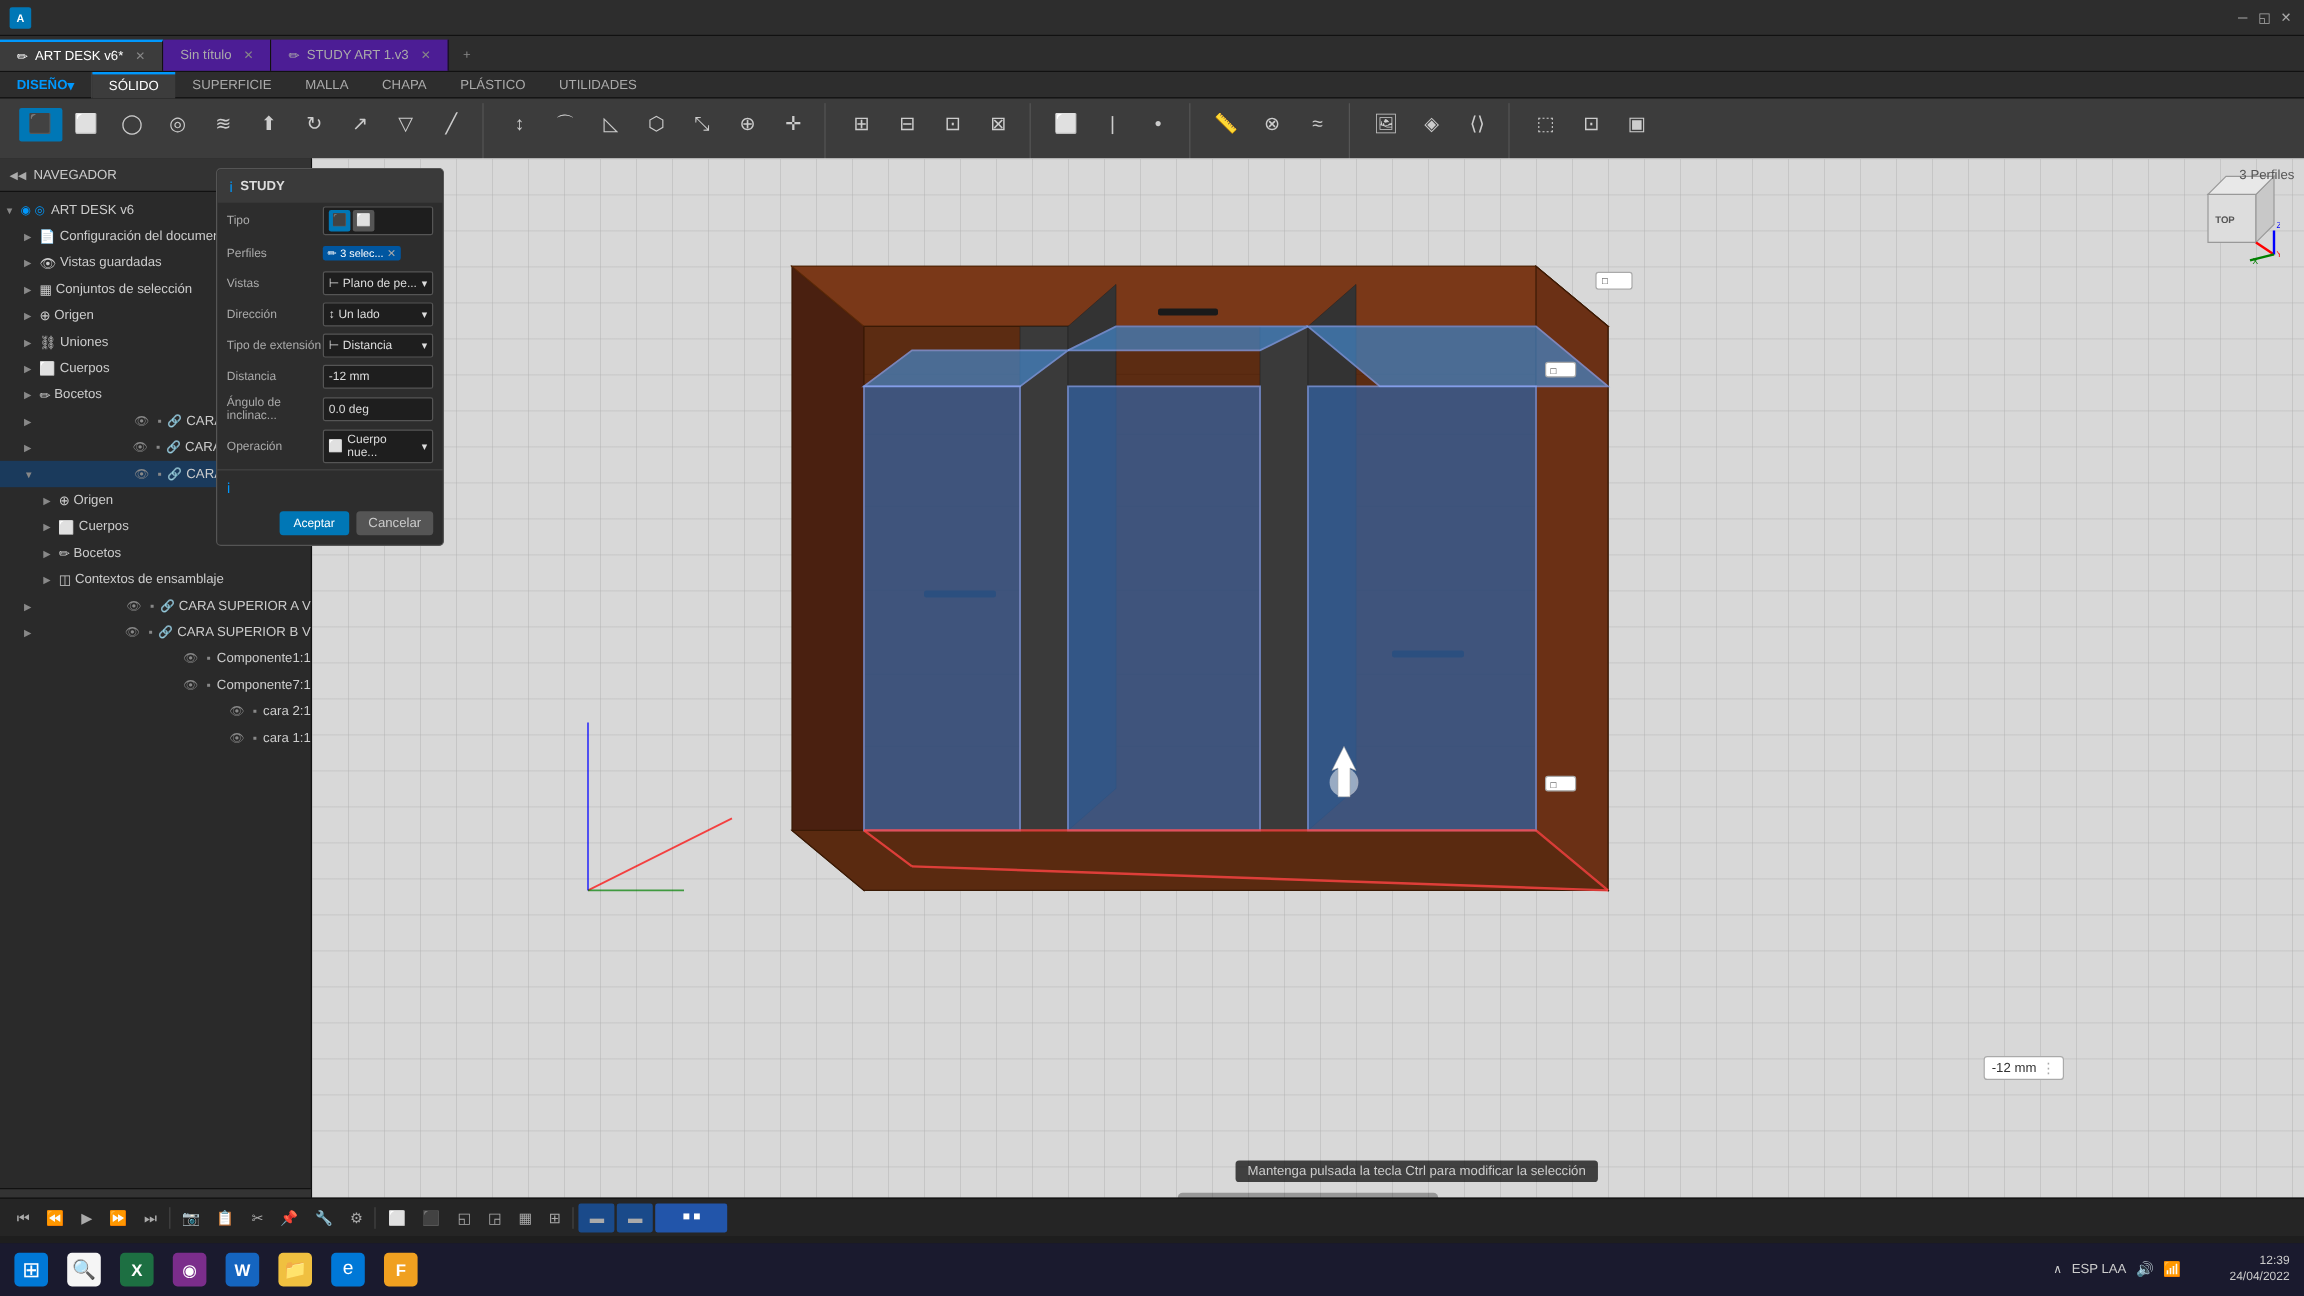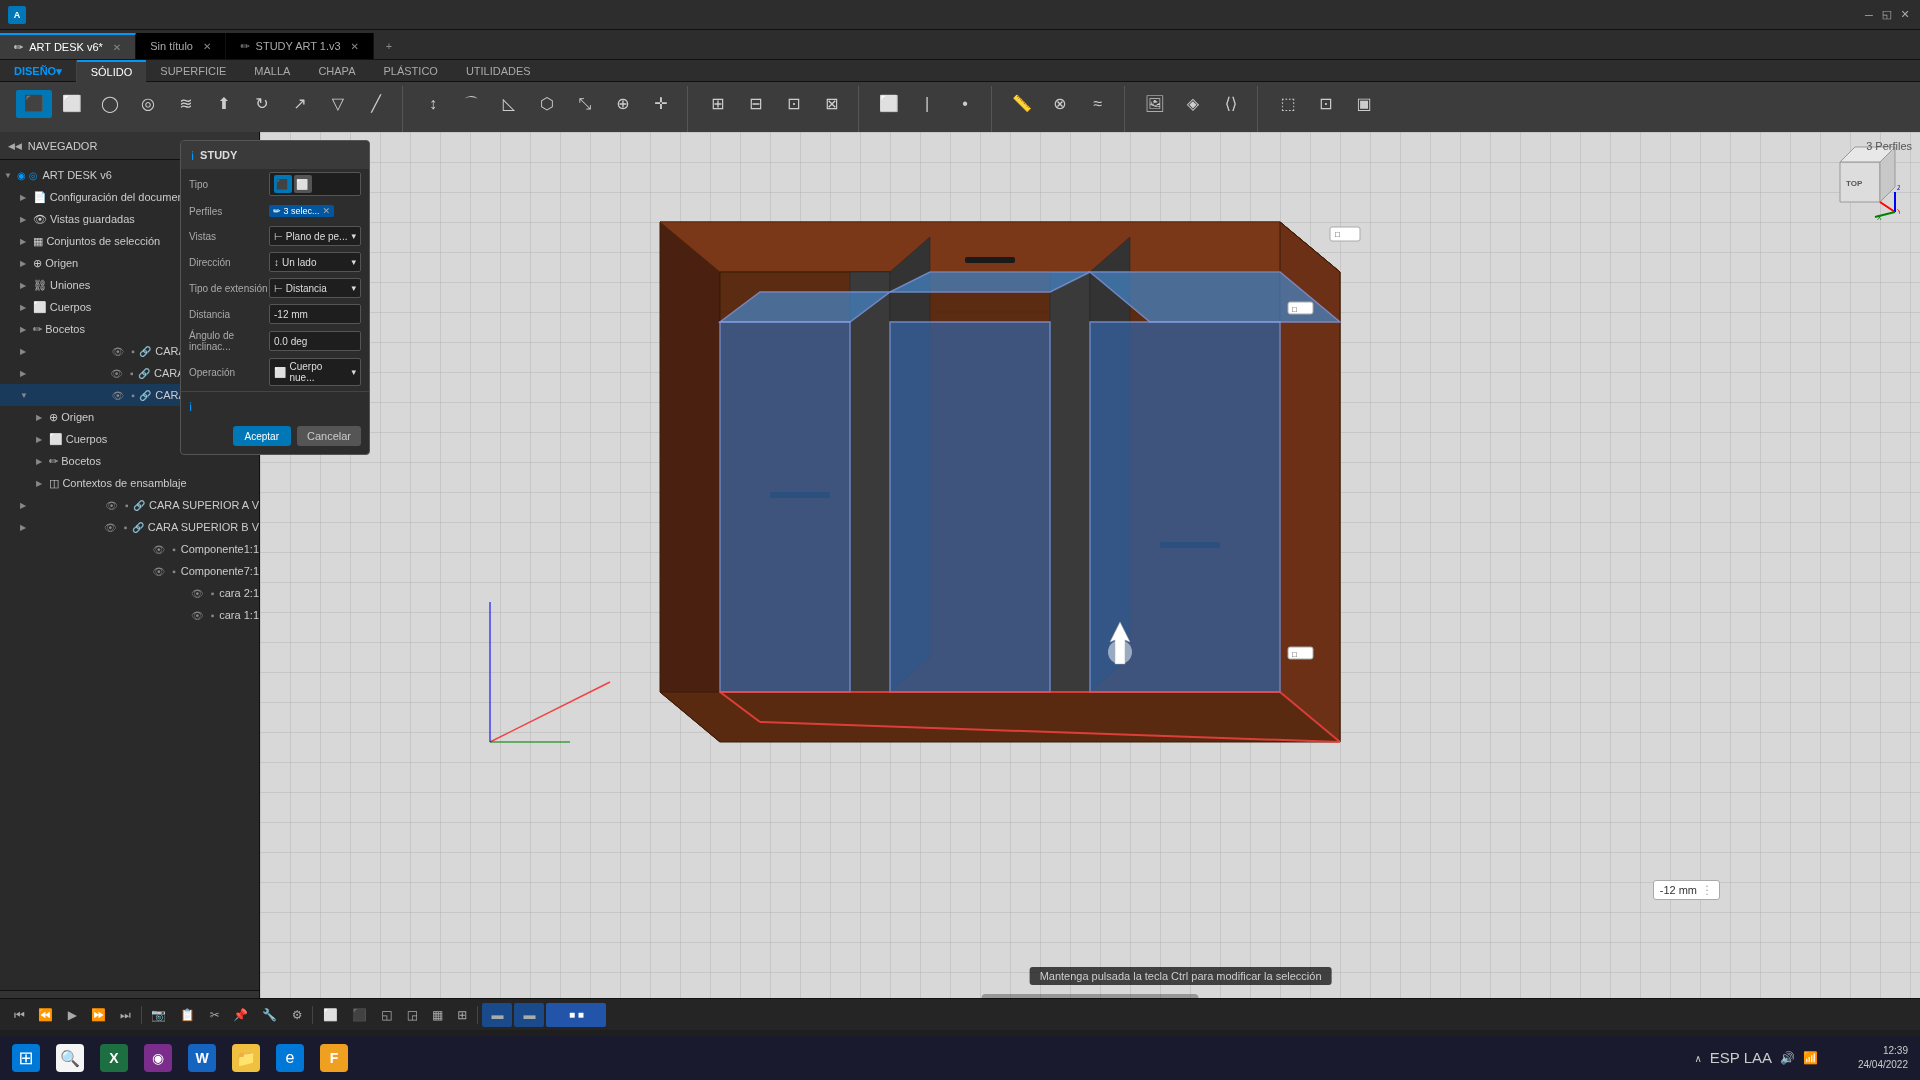--- a/index.html
+++ b/index.html
@@ -28,21 +28,21 @@
       border-bottom: 1px solid #111;
     }
     .tab {
       height: 26px;
       padding: 0 14px;
       display: flex;
       align-items: center;
       gap: 6px;
       font-size: 11px;
       color: #aaa;
-      background: #000000;
+      background: #4c1d95;
       border-right: 1px solid #111;
       cursor: pointer;
       white-space: nowrap;
     }
     .tab.active {
       background: #3c3c3c;
       color: #fff;
       border-top: 2px solid #0098fd;
     }
     .tab .tab-close { font-size: 10px; color: #888; margin-left: 4px; }
@@ -1015,21 +1015,21 @@
     <div class="tb-app-icon" style="background:#f0c040; color:#333; font-size:16px;">📁</div>
   </div>
   <div class="tb-app">
     <div class="tb-app-icon" style="background:#0078d7; color:white; font-size:16px;">e</div>
   </div>
   <div class="tb-app">
     <div class="tb-app-icon" style="background:#f0a020; color:white; font-weight:bold; font-size:14px;">F</div>
   </div>
   <div class="systray">
     <span style="font-size:10px;">∧</span>
-    <span style="font-size:15px; line-height:1.3;">ESP
+    <span style="font-size:11px; line-height:1.3;">ESP
 LAA</span>
     <span style="font-size:12px;">🔊</span>
     <span style="font-size:12px;">📶</span>
     <div class="systray-time">
       <div>12:39</div>
       <div>24/04/2022</div>
     </div>
   </div>
 </div>
 

